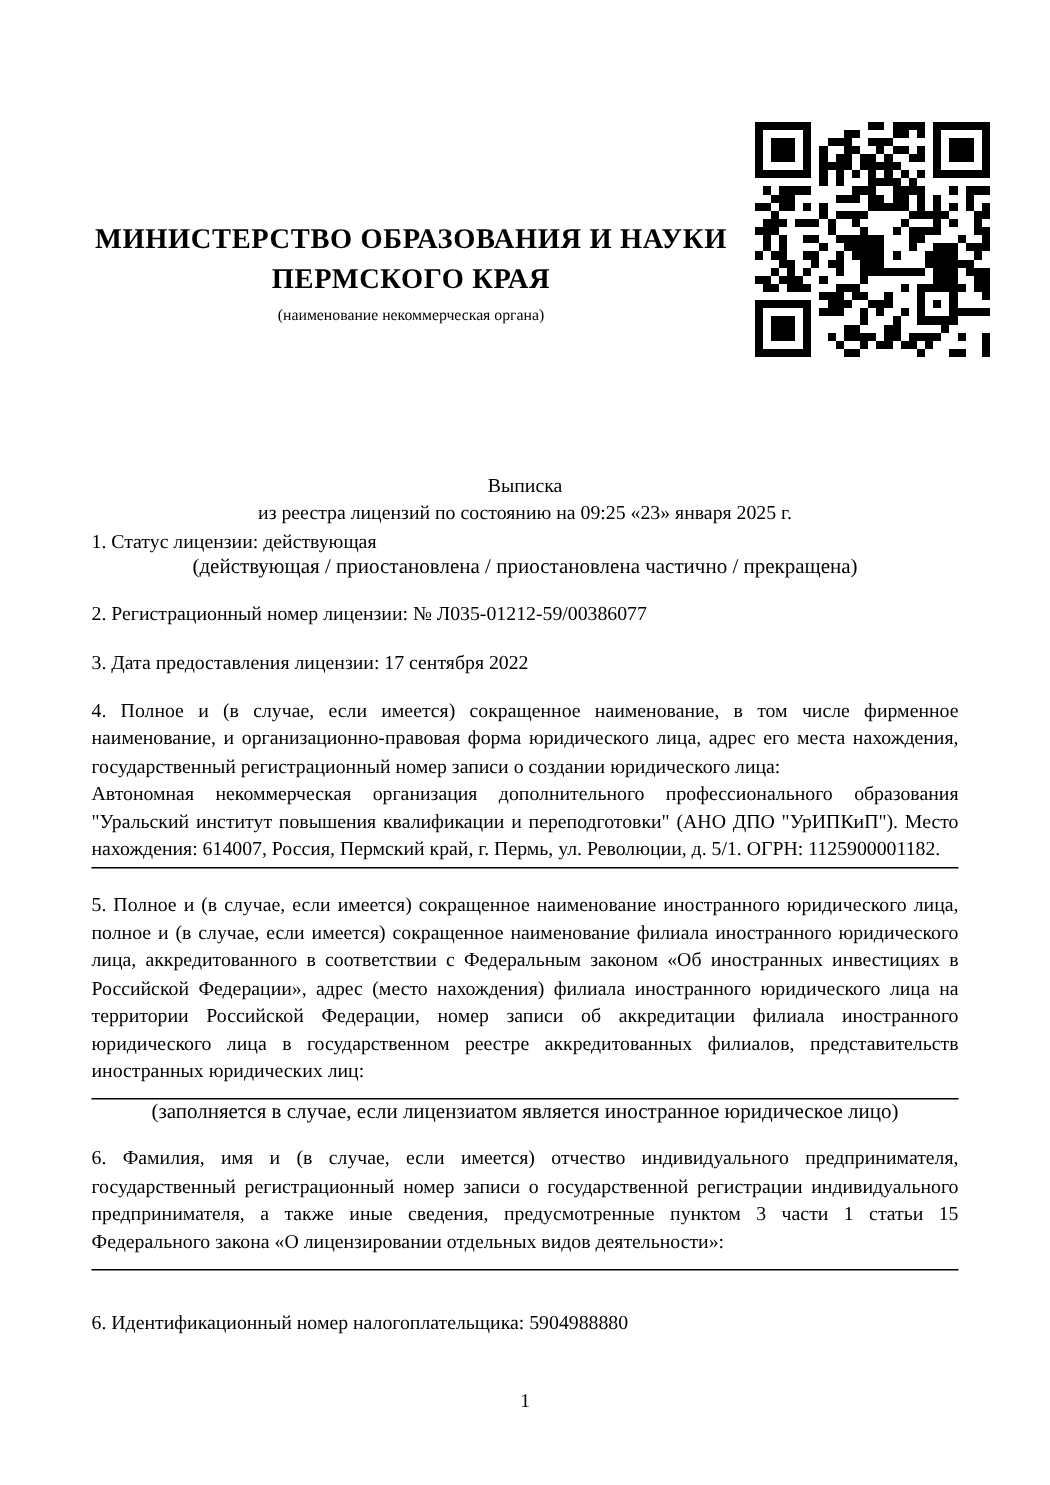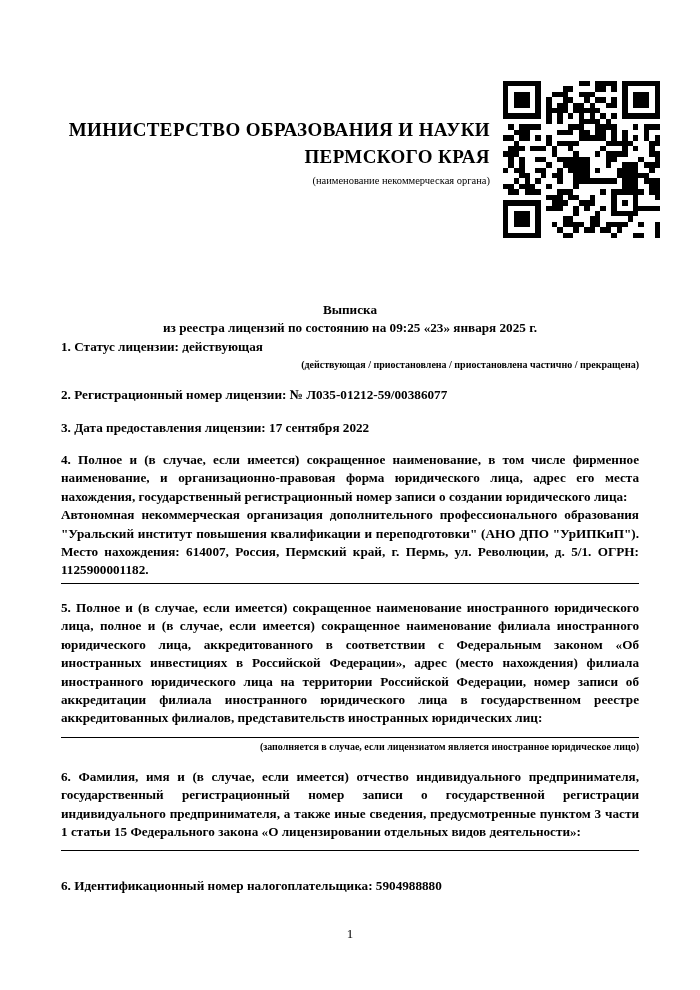--- a/index.html
+++ b/index.html
@@ -5,46 +5,46 @@
   * { margin:0; padding:0; box-sizing:border-box; }
   html,body { background:#ffffff; }
   .page {
     position:relative; width:700px; height:990px; margin:0 auto;
     background:#ffffff; color:#000000;
     font-family:"Liberation Serif","DejaVu Serif",serif;
     overflow:hidden;
   }
   
   .header-title {
-    position:absolute; left:58px; top:116px; width:432px; text-align:right;
+    position:absolute; left:58px; top:146px; width:432px; text-align:center;
   }
   .org-name {
     font-weight:bold; font-size:19px; line-height:27px; letter-spacing:0.4px;
   }
   .org-caption { font-size:10.5px; line-height:13px; margin-top:4px; }
   .qr {
     position:absolute; left:503px; top:81px; width:157px; height:157px;
   }
   .qr svg { display:block; width:100%; height:100%; fill:#000; }
   
   .content {
-    position:absolute; left:61px; top:301px; width:578px;
-    font-size:13.2px; line-height:18.4px;font-weight:bold;
+    position:absolute; left:61px; top:315px; width:578px;
+    font-size:13.2px; line-height:18.4px;
   }
   .doc-title { text-align:center; }
   .para { text-align:justify; }
   .item-1 { }
   .item-2 { margin-top:15px; }
   .item-3 { margin-top:14px; }
   .item-4 { margin-top:14px; }
   .item-5 { margin-top:15px; }
   .item-6 { margin-top:15px; }
   .item-7 { margin-top:26px; }
   .fill-caption {
-    font-size:10px; line-height:13px; text-align:right; margin-top:2px;
+    font-size:14px; line-height:13px; text-align:center; margin-top:2px;
   }
   .rule {
     border-top:1.2px solid #000; height:0; margin-top:3px;
   }
   .rule-gap { margin-top:9px; }
   .page-number {
     position:absolute; left:0; top:926px; width:100%;
     text-align:center; font-size:13px;
   }
 </style>

